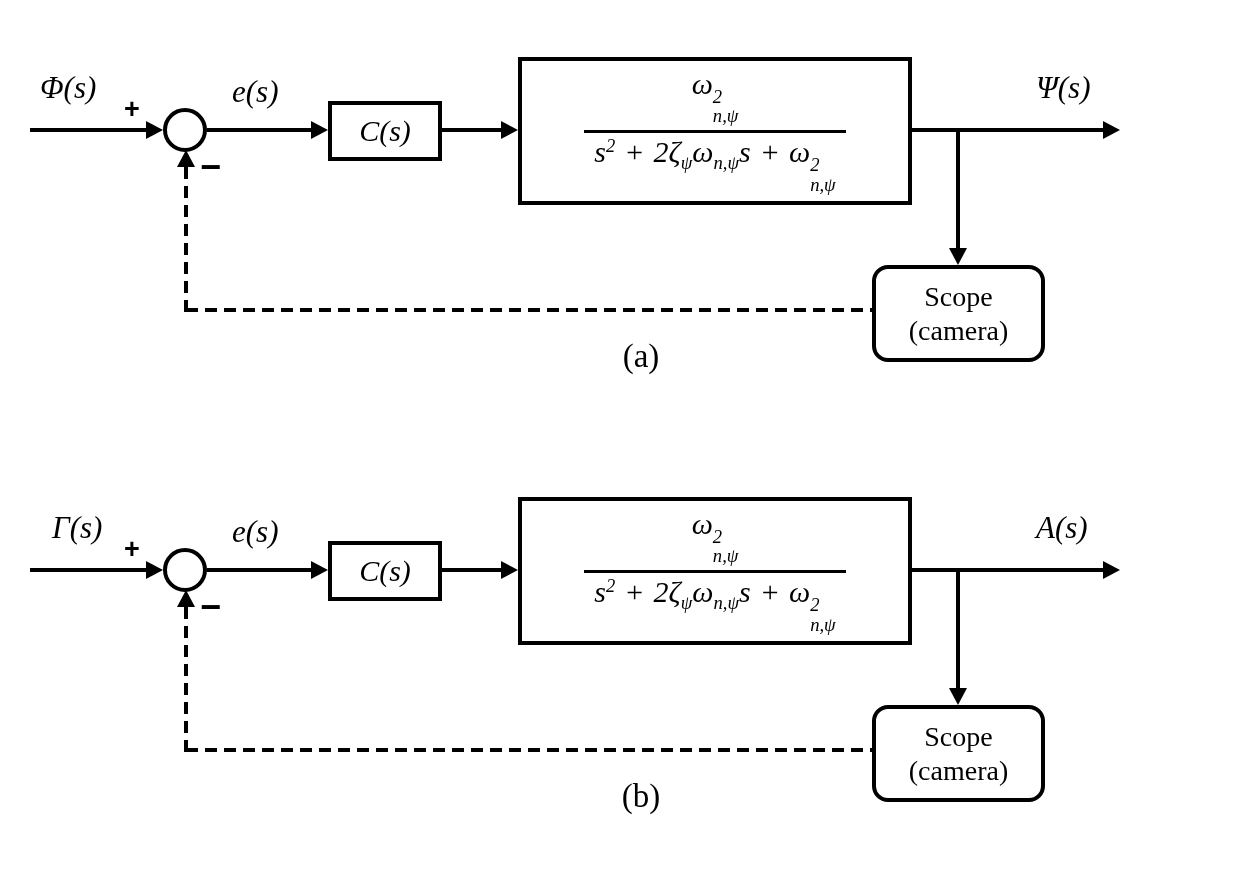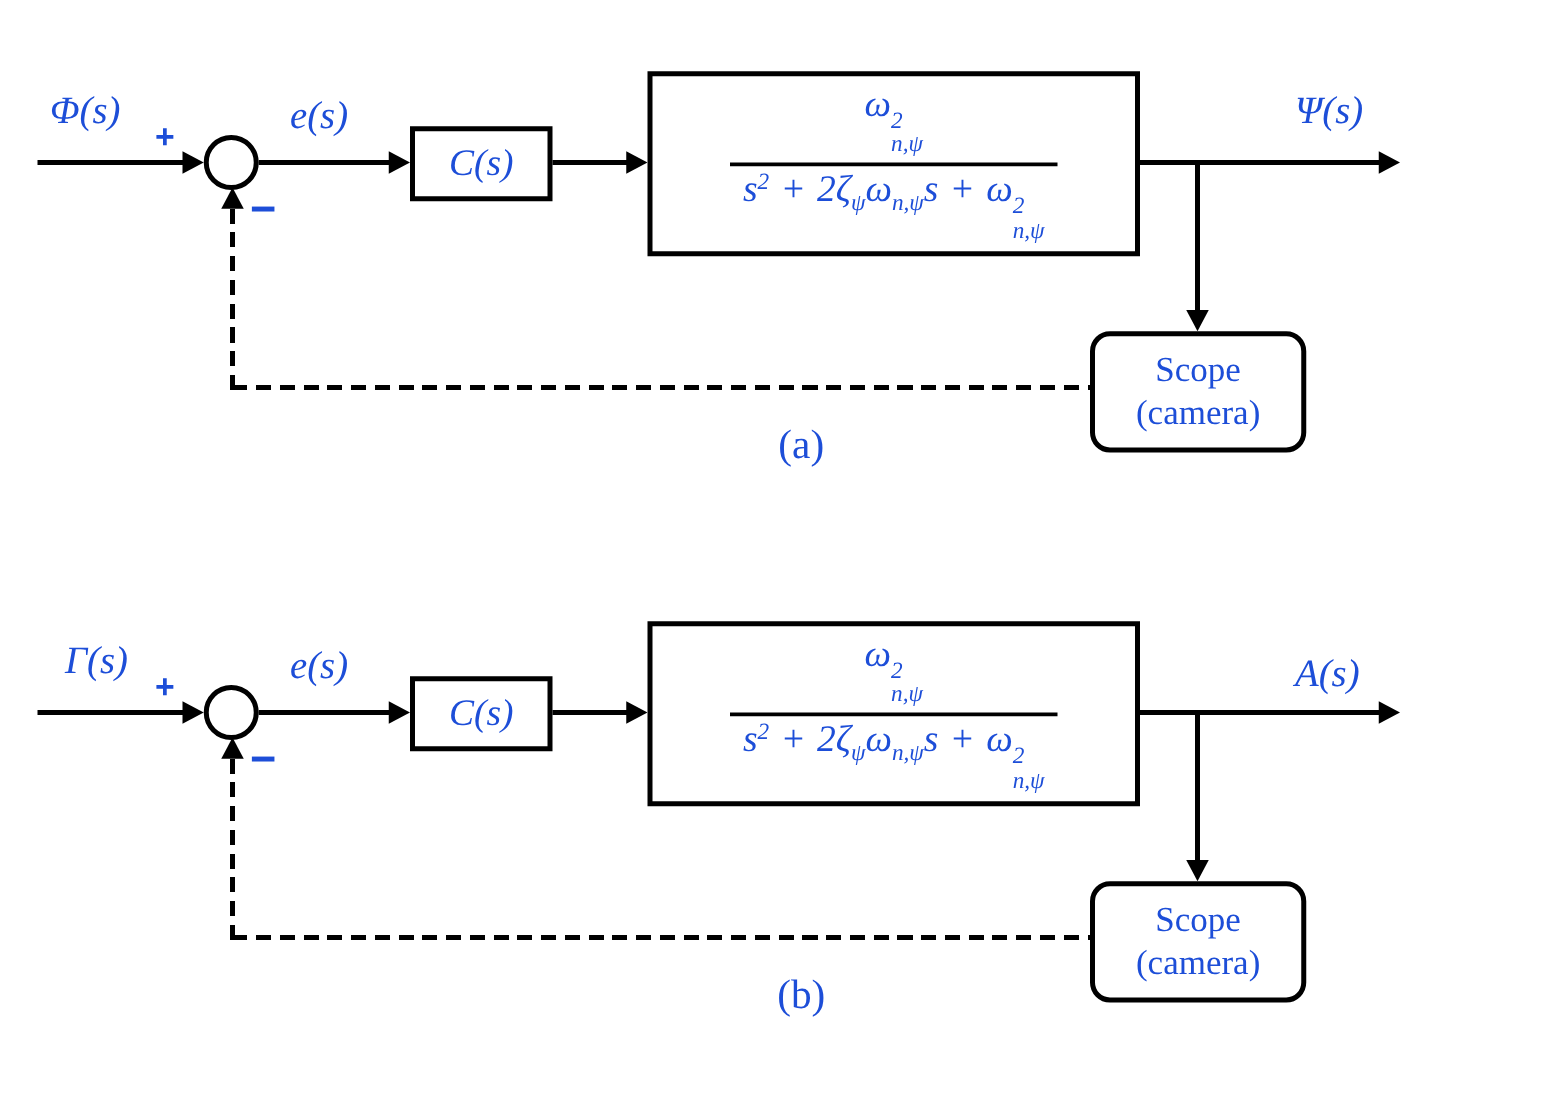--- a/index.html
+++ b/index.html
@@ -1,21 +1,21 @@
 <!DOCTYPE html>
 <html><head>
 <meta charset="utf-8">
 <style>
   html,body{margin:0;padding:0;background:#ffffff;}
   #canvas{
     position:relative;
     width:1242px;height:880px;
     background:#ffffff;
     font-family:"Liberation Serif", serif;
-    color:#1d4ed8;
+    color:#000000;
     overflow:hidden;
   }
   .diagram{position:absolute;left:0;width:1242px;height:440px;}
 
   
   .hline{position:absolute;height:4px;background:#000;}
   .vline{position:absolute;width:4px;background:#000;}
 
   
   .dash-h{position:absolute;height:4px;
@@ -139,21 +139,21 @@
         <div class="frac-rule"></div>
         <div class="frac-den"><span>s</span><span class="sup">2</span><span class="op">+</span><span>2</span><span>ζ</span><span class="sub">ψ</span><span>ω</span><span class="sub">n,ψ</span><span>s</span><span class="op">+</span><span>ω</span><span class="supsub">
               <span>2</span>
               <span>n,ψ</span>
             </span></div>
       </div>
     </div>
 
     <div class="hline" style="left:912px;top:128px;width:192px;"></div>
     <div class="ah ah-right" style="left:1103px;top:121px;"></div>
-    <div class="mlabel" style="left:1036px;top:70px;margin-top:11px;">A(s)</div>
+    <div class="mlabel" style="left:1036px;top:70px;">A(s)</div>
 
     <div class="vline" style="left:956px;top:130px;height:119px;"></div>
     <div class="ah ah-down" style="left:949px;top:248px;"></div>
 
     <div class="block scope" style="left:872px;top:265px;width:173px;height:97px;">
       <span>Scope</span>
       <span>(camera)</span>
     </div>
 
     <div class="dash-h" style="left:186px;top:308px;width:686px;"></div>

